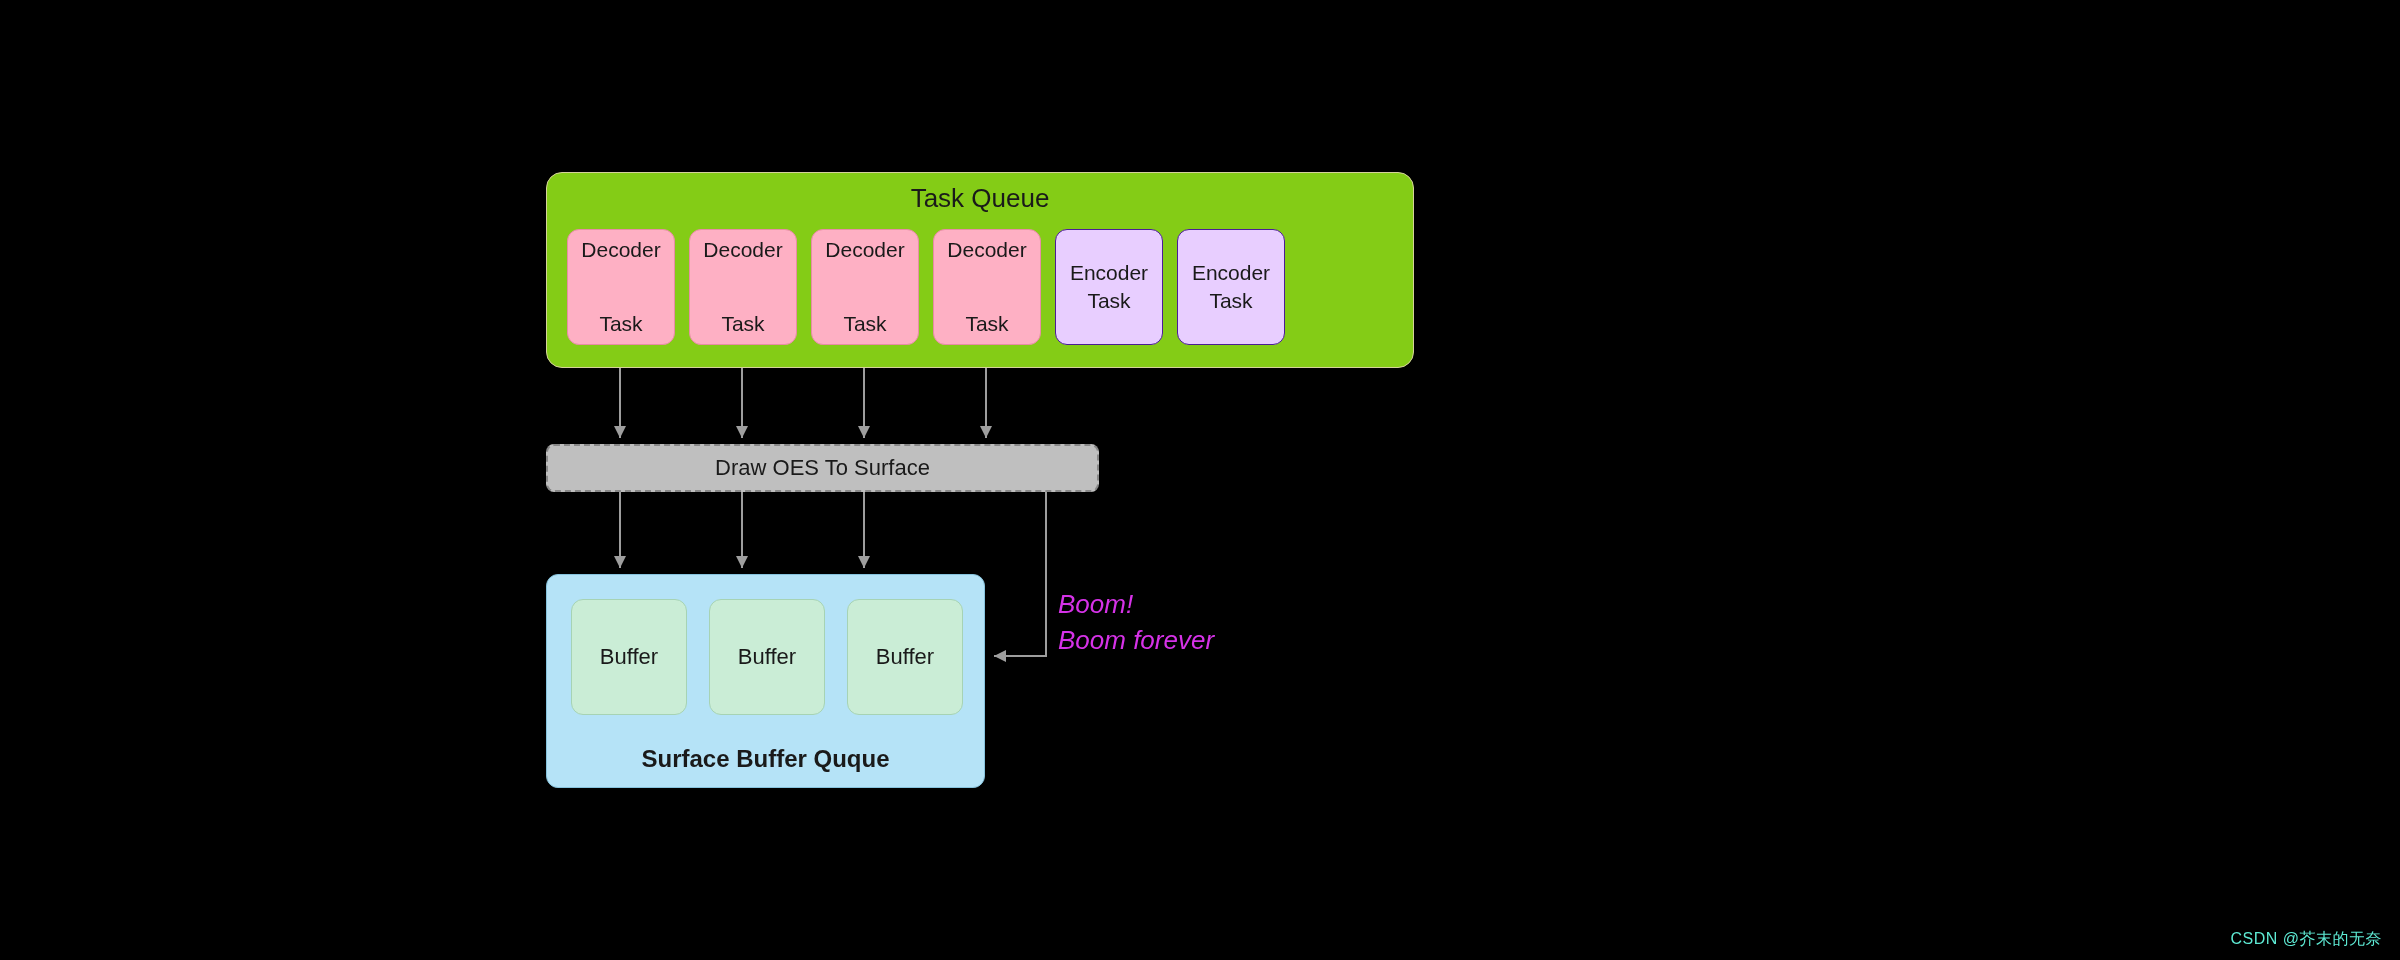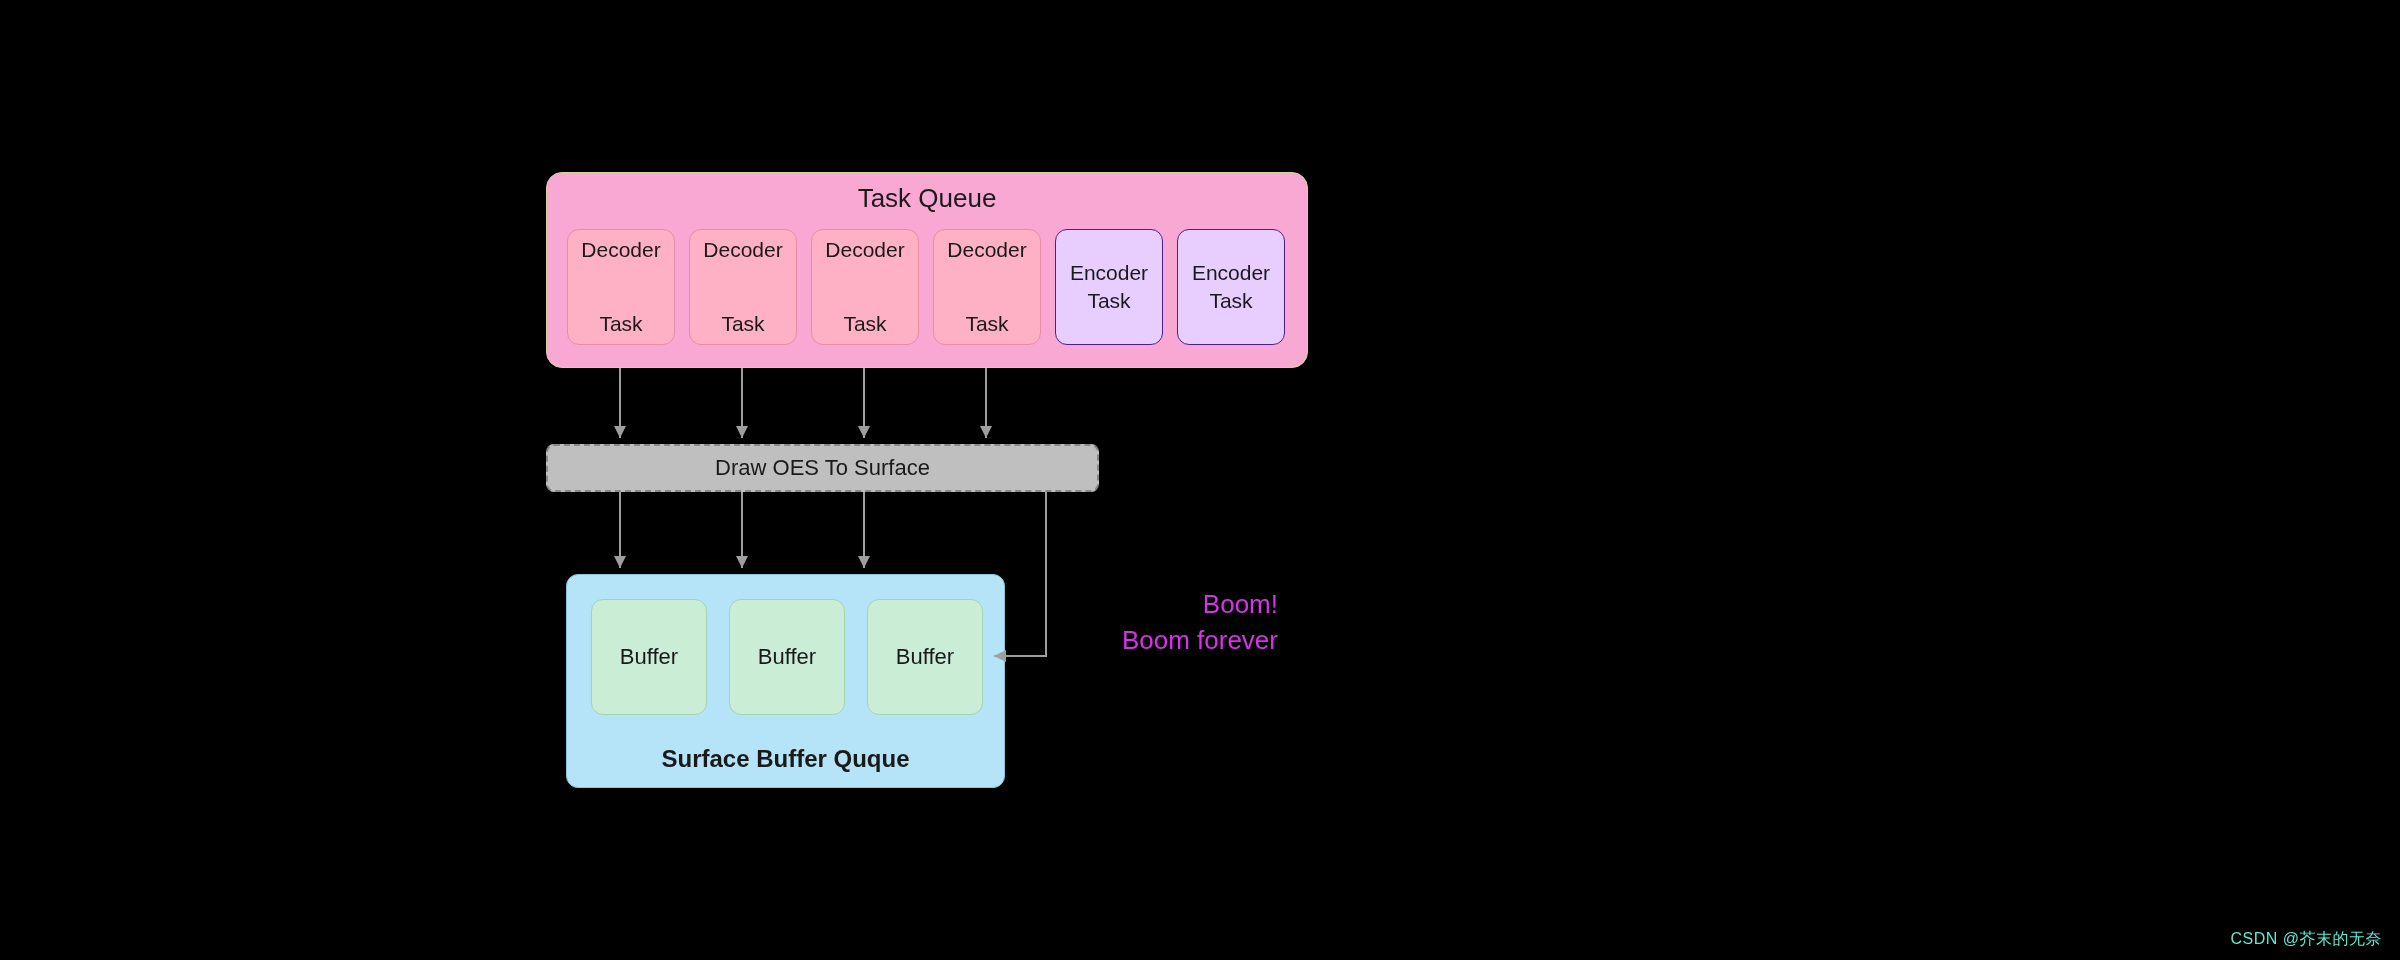--- a/index.html
+++ b/index.html
@@ -13,23 +13,23 @@
   }
   .canvas {
     position: relative;
     width: 2400px;
     height: 960px;
   }
   .task-queue {
     position: absolute;
     left: 546px;
     top: 172px;
-    width: 762px;
+    width: 868px;
     height: 196px;
-    background: #f9a8d4;
+    background: #84cc16;
     border: 1px solid #d6d29a;
     border-radius: 16px;
     box-sizing: border-box;
   }
   .task-queue-title {
     position: absolute;
     top: 10px;
     left: 0;
     width: 100%;
     text-align: center;
@@ -87,21 +87,20 @@
   .buffer-queue {
     position: absolute;
     left: 546px;
     top: 574px;
     width: 439px;
     height: 214px;
     background: #b5e3f7;
     border: 1px solid #86c3dd;
     border-radius: 12px;
     box-sizing: border-box;
-    margin-left: 20px;
   }
   .buffer-row {
     position: absolute;
     top: 24px;
     left: 24px;
     display: flex;
     gap: 22px;
   }
   .buffer-box {
     width: 116px;
@@ -127,22 +126,23 @@
     font-weight: bold;
   }
 
   .annotation {
     position: absolute;
     left: 1058px;
     top: 586px;
     font-size: 26px;
     color: #d632e8;
     line-height: 1.4;
-    text-align: right;
+    text-align: left;
     width: 220px;
+    font-style: italic;
   }
 
   .watermark {
     position: absolute;
     right: 18px;
     bottom: 10px;
     color: #5eead4;
     font-size: 16px;
     letter-spacing: 0.5px;
   }

